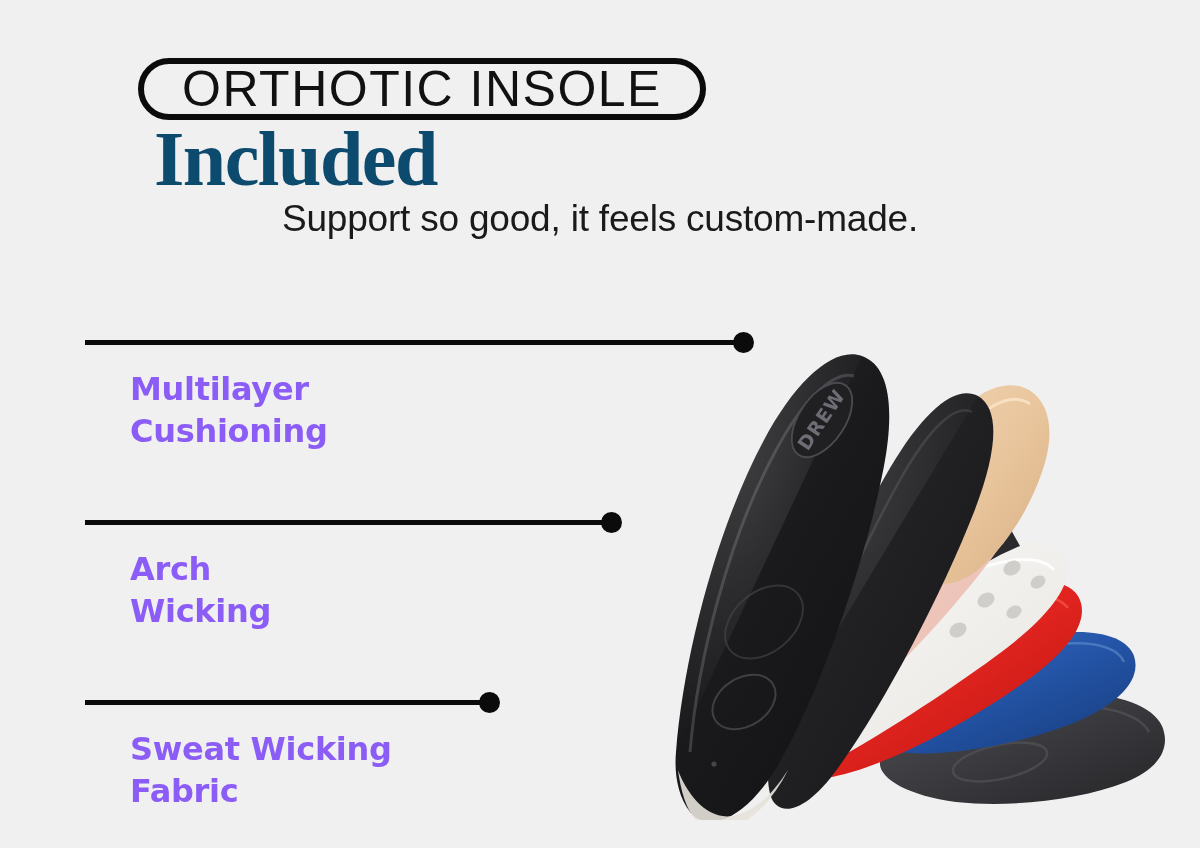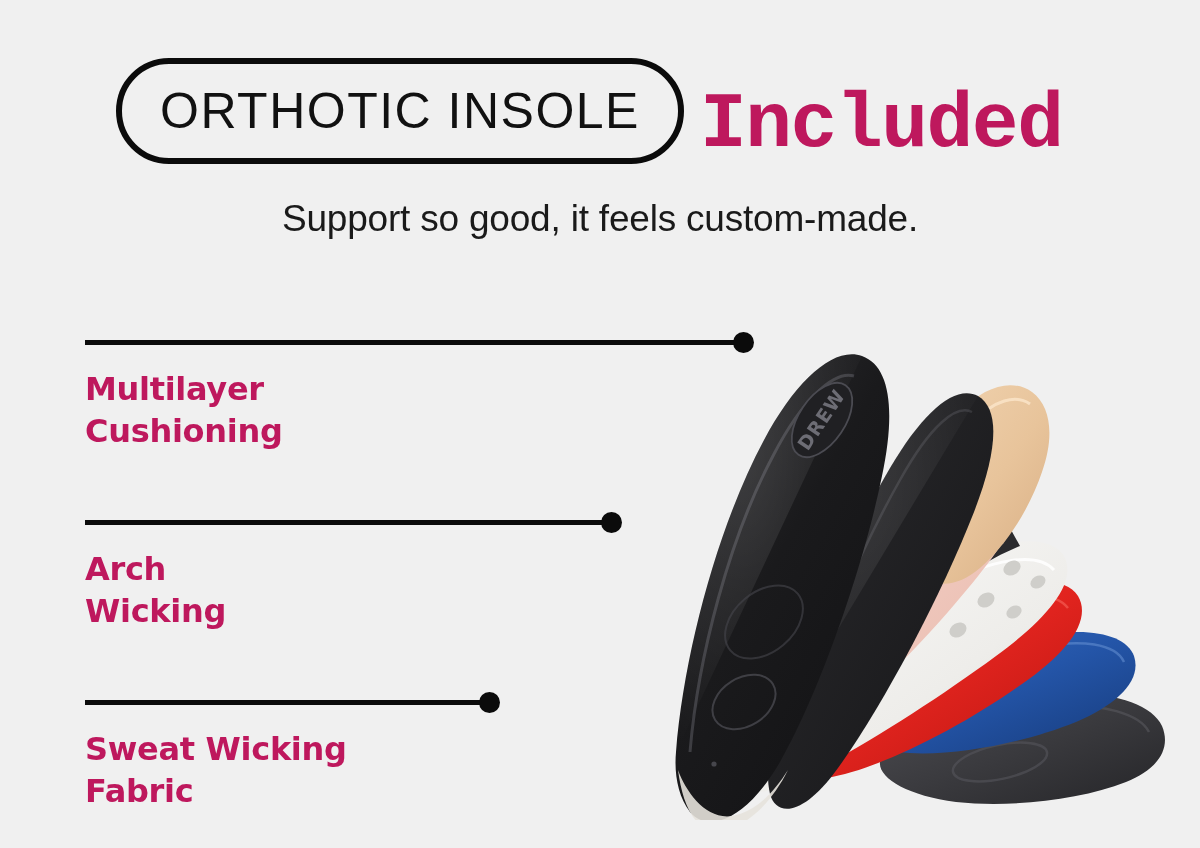--- a/index.html
+++ b/index.html
@@ -19,25 +19,26 @@
   #header {
     position: absolute;
     left: 0;
     top: 0;
     width: 1200px;
     height: 240px;
   }
 
   #badge-row {
     position: absolute;
-    left: 116px;
+    left: 138px;
     top: 58px;
     height: 106px;
     display: flex;
-    align-items: flex-end;
+    align-items: flex-start;
+    flex-direction: column;
   }
 
   #badge-pill {
     height: 106px;
     box-sizing: border-box;
     border: 6px solid #0b0b0b;
     border-radius: 53px;
     padding: 0 38px;
     display: flex;
     align-items: center;
@@ -50,25 +51,25 @@
     font-size: 50px;
     font-weight: 300;
     letter-spacing: 1.5px;
     color: #111111;
     white-space: nowrap;
     line-height: 1;
   }
 
   #included-word {
     margin-left: 16px;
-    font-family: Liberation Mono, monospace;
+    font-family: Liberation Serif, serif;
     font-size: 78px;
     font-weight: 700;
     letter-spacing: -1.5px;
-    color: #be185d;
+    color: #0c4a6e;
     line-height: 1;
     white-space: nowrap;
   }
 
   #subtitle {
     position: absolute;
     left: 0;
     top: 178px;
     width: 1200px;
     text-align: center;
@@ -113,24 +114,25 @@
   #feature-1 .leader-line { width: 518px; }
   #feature-1 .leader-dot  { left: 516px; }
   #feature-2 .leader-line { width: 396px; }
   #feature-2 .leader-dot  { left: 394px; }
 
   .feature-label {
     margin-top: 14px;
     font-family: "DejaVu Sans", sans-serif;
     font-size: 32px;
     font-weight: 700;
-    color: #be185d;
+    color: #8b5cf6;
     line-height: 1.32;
     letter-spacing: -0.3px;
     white-space: pre-line;
+    margin-left: 45px;
   }
 
   
   #insole-stack {
     position: absolute;
     left: 640px;
     top: 300px;
     width: 560px;
     height: 520px;
   }

